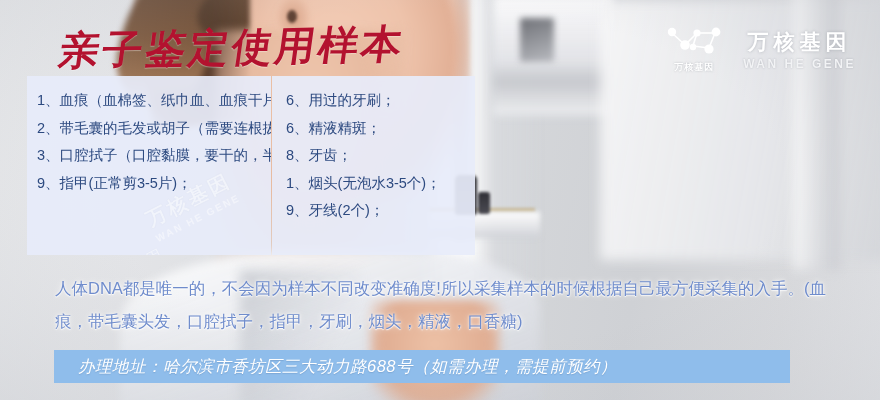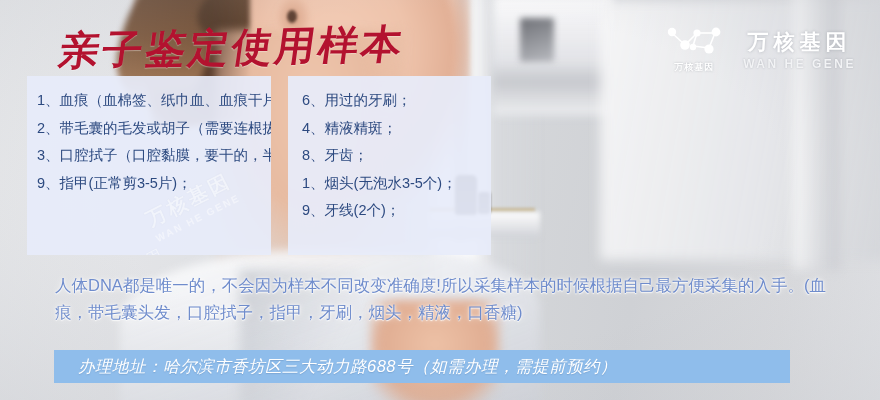--- a/index.html
+++ b/index.html
@@ -162,21 +162,21 @@
     text-shadow:0 0 2px rgba(120,125,135,.45);
   }
 
   
   .panel {
     position:absolute;
     background:rgba(231,236,250,.93);
     overflow:hidden;
   }
   .panel-left  { left:27px; top:76px; width:244px; height:179px; }
-  .panel-right { left:288px; top:76px; width:203px; height:179px; }
+  .panel-right { left:272px; top:76px; width:203px; height:179px; }
   .panel ul { list-style:none; }
   .panel li {
     color:#2d4a80;
     font-size:14.5px;
     line-height:27.5px;
     white-space:nowrap;
   }
   .panel-left ul  { margin:11px 0 0 10px; }
   .panel-right ul { margin:11px 0 0 14px; }
 
@@ -198,21 +198,21 @@
     color:rgba(255,255,255,.9);
   }
   .wm-a { left:118px; top:110px; }
   .wm-b { left:60px;  top:178px; transform:rotate(-27deg) scale(.72); opacity:.45; }
 
   
   .para {
     position:absolute; left:55px; top:272px; width:790px;
     color:#6f8ccc;
     font-size:16.5px;
-    line-height:27px;
+    line-height:33px;
     text-shadow:
       0 0 3px rgba(255,255,255,.95),
       0 0 7px rgba(255,255,255,.85),
       0 1px 1px rgba(255,255,255,.9);
   }
 
   
   .banner {
     position:absolute; left:54px; top:350px; width:736px; height:33px;
     background:#8fbdeb;
@@ -301,21 +301,21 @@
       <li>2、带毛囊的毛发或胡子（需要连根拔起）；</li>
       <li>3、口腔拭子（口腔黏膜，要干的，半年内）；</li>
       <li>9、指甲(正常剪3-5片)；</li>
     </ul>
   </div>
 
   <div class="panel panel-right">
 
     <ul>
       <li>6、用过的牙刷；</li>
-      <li>4、精液精斑；</li>
+      <li>6、精液精斑；</li>
       <li>8、牙齿；</li>
       <li>1、烟头(无泡水3-5个)；</li>
       <li>9、牙线(2个)；</li>
     </ul>
   </div>
 
   <div class="para">人体DNA都是唯一的，不会因为样本不同改变准确度!所以采集样本的时候根据自己最方便采集的入手。(血痕，带毛囊头发，口腔拭子，指甲，牙刷，烟头，精液，口香糖)</div>
 
   <div class="banner">
     <span>办理地址：哈尔滨市香坊区三大动力路688号（如需办理，需提前预约）</span>

